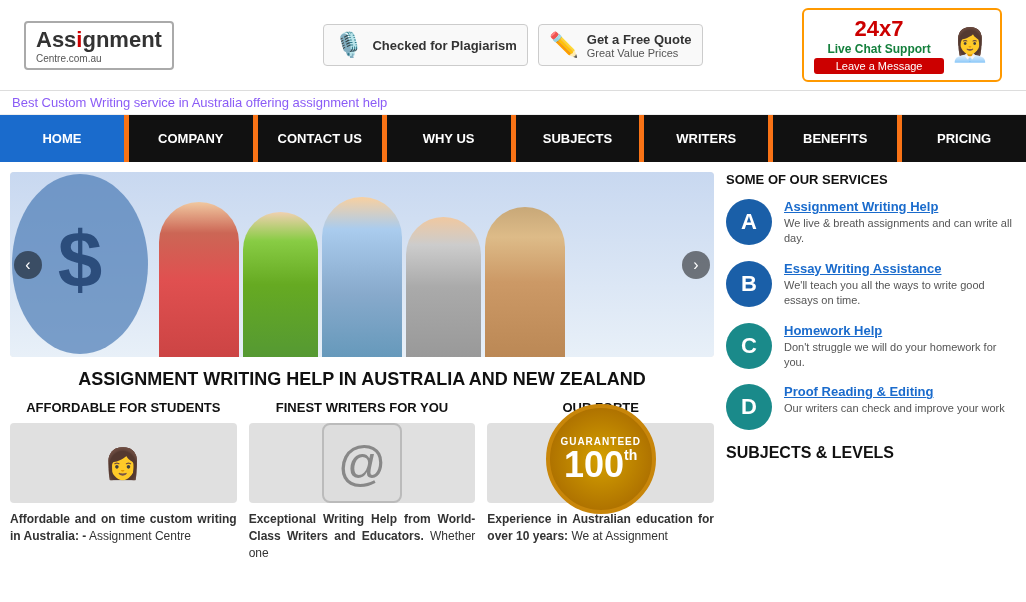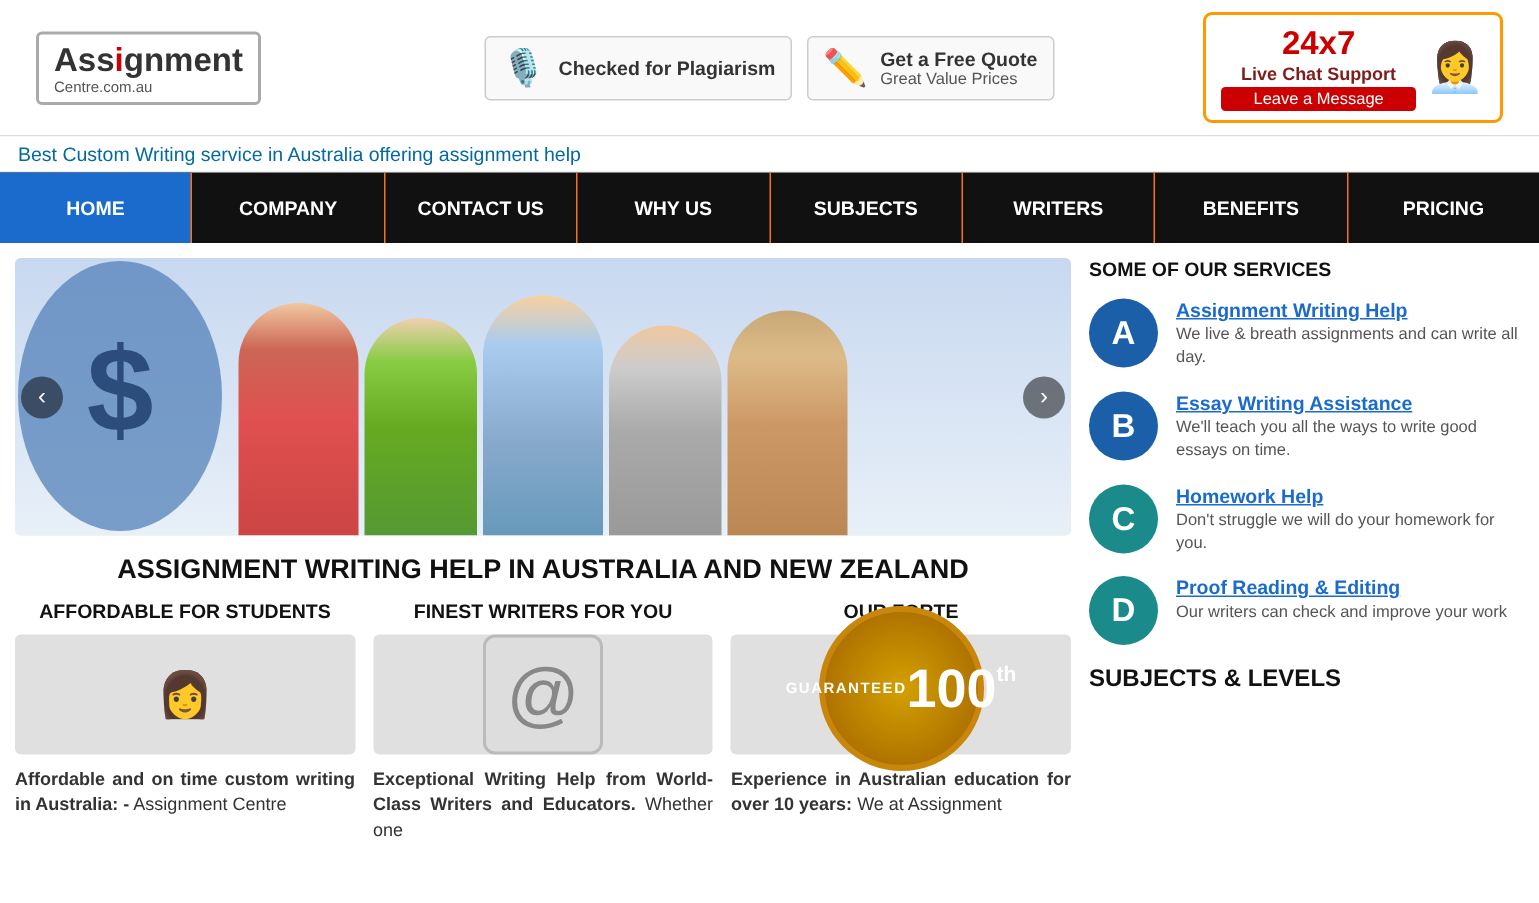--- a/index.html
+++ b/index.html
@@ -12,27 +12,27 @@
     #logo-text { font-size: 22px; font-weight: bold; color: #333; }
     #logo-text span { color: #cc0000; }
     #logo-sub { font-size: 10px; color: #555; }
     #header-badges { display: flex; gap: 10px; align-items: center; flex: 1; justify-content: center; }
     .badge-item { display: flex; align-items: center; border: 1px solid #ccc; border-radius: 4px; padding: 6px 10px; background: #f9f9f9; gap: 8px; }
     .badge-icon { font-size: 24px; }
     .badge-text { font-size: 13px; font-weight: bold; color: #333; }
     .badge-sub { font-size: 11px; color: #555; }
     #chat-box { width: 200px; background: #fff; border: 2px solid #ff9900; border-radius: 6px; padding: 6px 10px; text-align: center; display: flex; align-items: center; gap: 6px; }
     #chat-time { font-size: 22px; font-weight: bold; color: #cc0000; }
-    #chat-label { font-size: 12px; color: #7f1d1d; font-weight: bold; }
+    #chat-label { font-size: 12px; color: #15803d; font-weight: bold; }
     #chat-msg { background: #cc0000; color: #fff; font-size: 11px; border-radius: 3px; padding: 2px 6px; margin-top: 2px; }
-    #tagline { background: #fff; padding: 4px 12px; font-size: 13px; color: #0369a1; border-bottom: 1px solid #eee; }
+    #tagline { background: #fff; padding: 4px 12px; font-size: 13px; color: #8b5cf6; border-bottom: 1px solid #eee; }
 
     
     #nav { display: flex; background: #111; }
-    .nav-item { flex: 1; text-align: center; padding: 16px 8px; color: #fff; font-size: 13px; font-weight: bold; cursor: pointer; border-right: 1px solid #f97316; text-transform: uppercase; }
+    .nav-item { flex: 1; text-align: center; padding: 16px 8px; color: #fff; font-size: 13px; font-weight: bold; cursor: pointer; border-right: 5px solid #f97316; text-transform: uppercase; }
     .nav-item:last-child { border-right: none; }
     .nav-item.active { background: #1a6bcc; }
 
     
     #main { display: flex; padding: 10px; gap: 12px; }
     #left-col { flex: 1; min-width: 0; }
     #right-col { width: 290px; flex-shrink: 0; }
 
     
     #slider { position: relative; height: 185px; background: #e8e8e8; border-radius: 4px; overflow: hidden; margin-bottom: 12px; }
@@ -55,21 +55,21 @@
     .service-icon { width: 46px; height: 46px; border-radius: 50%; display: flex; align-items: center; justify-content: center; font-size: 22px; font-weight: bold; color: #fff; flex-shrink: 0; }
     .service-icon.blue { background: #1a5fa8; }
     .service-icon.teal { background: #1a8a8a; }
     .service-text { flex: 1; }
     .service-name { color: #1a6bcc; font-size: 13px; font-weight: bold; text-decoration: underline; cursor: pointer; }
     .service-desc { font-size: 11px; color: #555; line-height: 1.4; margin-top: 2px; }
 
     #subjects-title { font-size: 16px; font-weight: bold; color: #111; margin-top: 4px; }
 
     
-    .guaranteed-badge { display: flex; flex-direction: row; align-items: center; justify-content: center; width: 110px; height: 110px; background: radial-gradient(circle, #d4a000, #a06000); border-radius: 50%; margin: 0 auto 8px; border: 4px solid #c8860a; position: relative; }
+    .guaranteed-badge { display: flex; flex-direction: column; align-items: center; justify-content: center; width: 110px; height: 110px; background: radial-gradient(circle, #d4a000, #a06000); border-radius: 50%; margin: 0 auto 8px; border: 4px solid #c8860a; position: relative; }
     .badge-guaranteed { font-size: 10px; font-weight: bold; color: #fff; letter-spacing: 1px; }
     .badge-100 { font-size: 36px; font-weight: bold; color: #fff; line-height: 1; }
 
     
     #slider-people { display: flex; align-items: flex-end; justify-content: center; gap: 4px; width: 100%; height: 185px; background: linear-gradient(to bottom, #c8d8f0, #e8f0f8); position: relative; }
     .sp1 { width: 80px; height: 155px; background: linear-gradient(180deg, #f0c8a0 0%, #cc6655 20%, #e05050 50%, #cc4444 100%); border-radius: 40px 40px 0 0; }
     .sp2 { width: 75px; height: 145px; background: linear-gradient(180deg, #f0d0b0 0%, #88cc44 20%, #66aa22 50%, #559933 100%); border-radius: 38px 38px 0 0; }
     .sp3 { width: 80px; height: 160px; background: linear-gradient(180deg, #f8d0a0 0%, #aaccee 20%, #88aacc 60%, #6699bb 100%); border-radius: 40px 40px 0 0; }
     .sp4 { width: 75px; height: 140px; background: linear-gradient(180deg, #f0c8a0 0%, #cccccc 20%, #aaaaaa 50%, #999999 100%); border-radius: 38px 38px 0 0; }
     .sp5 { width: 80px; height: 150px; background: linear-gradient(180deg, #c8a878 0%, #ddbb88 20%, #cc9966 50%, #bb8855 100%); border-radius: 40px 40px 0 0; }

